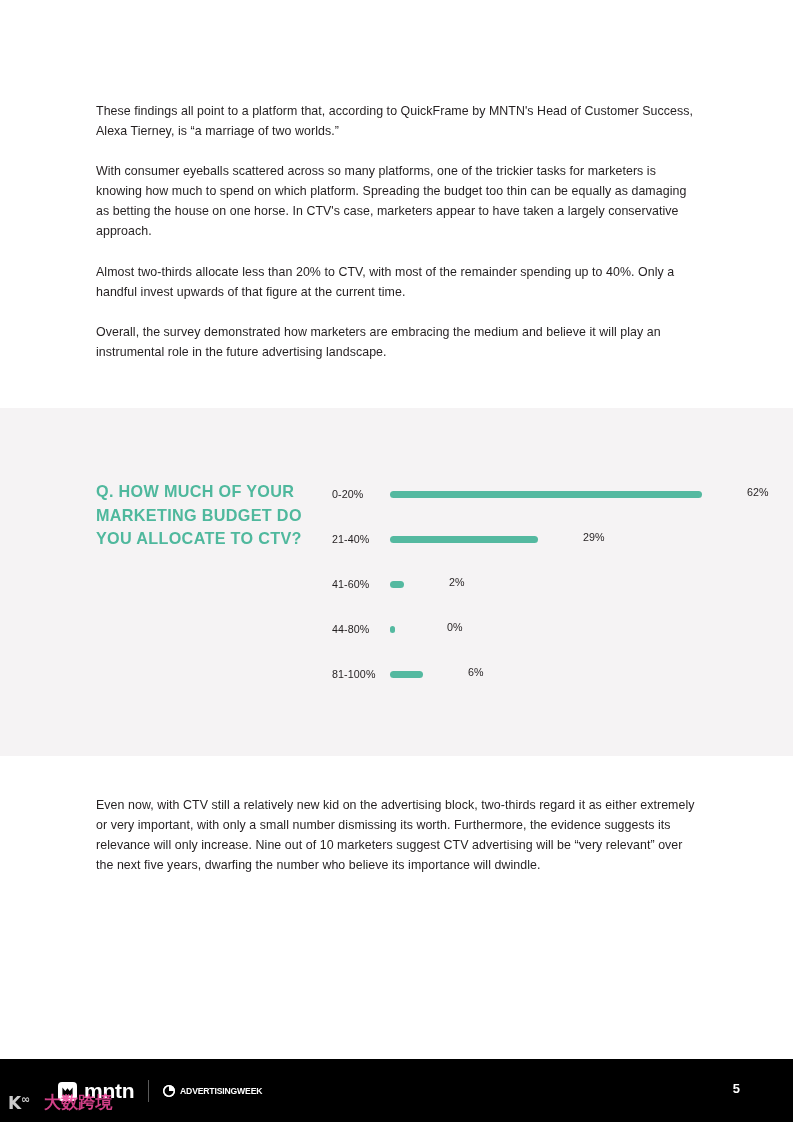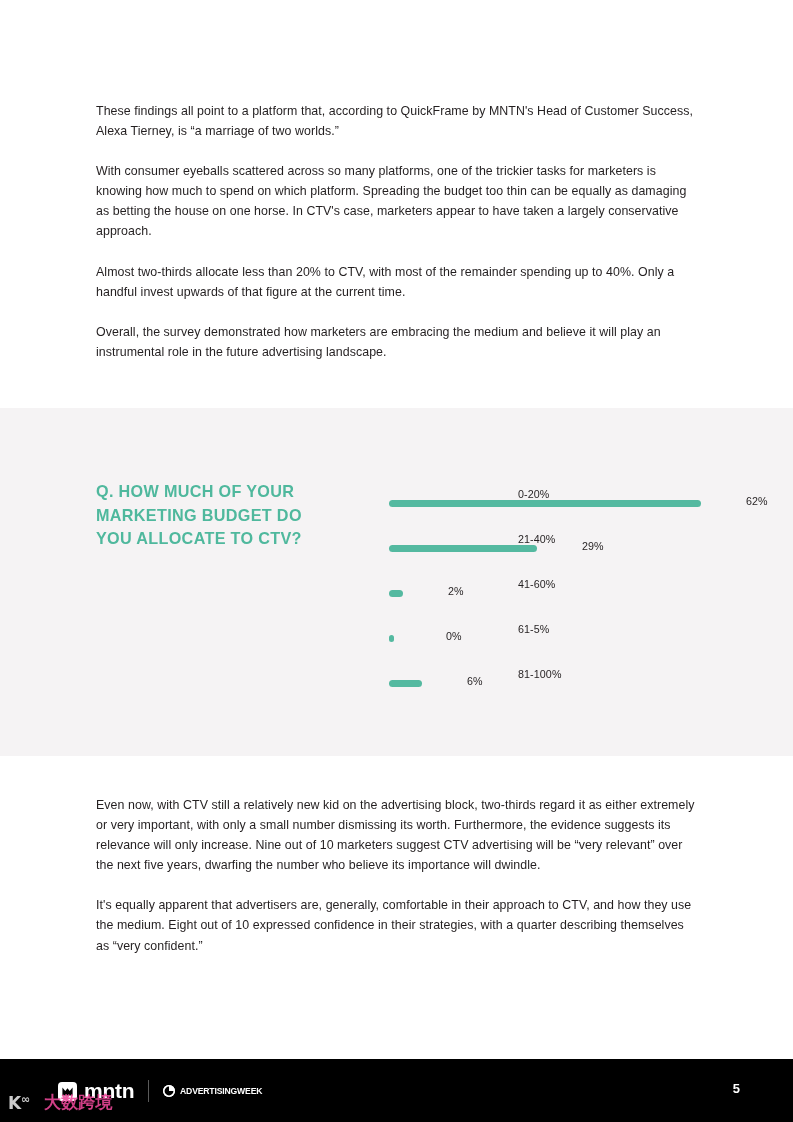--- a/index.html
+++ b/index.html
@@ -44,21 +44,21 @@
   }
 
   .chart-area { position:absolute; left:332px; top:72px; width:430px; }
 
   .bar-row {
     position:relative;
     height:45px;
   }
   .bar-row-inner {
     position:absolute; top:8px; left:0; right:0;
-    display:flex; align-items:center;flex-direction:column;
+    display:flex; align-items:center;
   }
   .bar-cat {
     width:58px;
     font-size:10.7px;
     color:#231f20;
     letter-spacing:.01em;
     white-space:nowrap;
   }
   .bar-track {
     position:relative;
@@ -201,21 +201,21 @@
           <span class="bar-cat">41-60%</span>
           <span class="bar-track">
             <span class="bar-fill" style="width:14px"></span>
             <span class="bar-val" style="left:24px">2%</span>
           </span>
         </div>
       </div>
 
       <div class="bar-row">
         <div class="bar-row-inner">
-          <span class="bar-cat">61-5%</span>
+          <span class="bar-cat">44-80%</span>
           <span class="bar-track">
             <span class="bar-fill" style="width:5px"></span>
             <span class="bar-val" style="left:22px">0%</span>
           </span>
         </div>
       </div>
 
       <div class="bar-row">
         <div class="bar-row-inner">
           <span class="bar-cat">81-100%</span>
@@ -224,21 +224,20 @@
             <span class="bar-val" style="left:43px">6%</span>
           </span>
         </div>
       </div>
 
     </div>
   </div>
 
   <div class="copy-block" id="copy-bottom">
     <p>Even now, with CTV still a relatively new kid on the advertising block, two-thirds regard it as either extremely or very important, with only a small number dismissing its worth. Furthermore, the evidence suggests its relevance will only increase. Nine out of 10 marketers suggest CTV advertising will be “very relevant” over the next five years, dwarfing the number who believe its importance will dwindle.</p>
-    <p>It's equally apparent that advertisers are, generally, comfortable in their approach to CTV, and how they use the medium. Eight out of 10 expressed confidence in their strategies, with a quarter describing themselves as “very confident.”</p>
   </div>
 
   <div class="footer">
     <div class="footer-brands">
 
       <div class="mntn-logo">
         <span class="mntn-mark">
           <svg width="13" height="13" viewBox="0 0 13 13" aria-hidden="true">
             <path d="M1.4 10.6 V2.4 L4.3 6.0 L6.5 3.2 L8.7 6.0 L11.6 2.4 V10.6 Z" fill="#000"></path>
           </svg>

